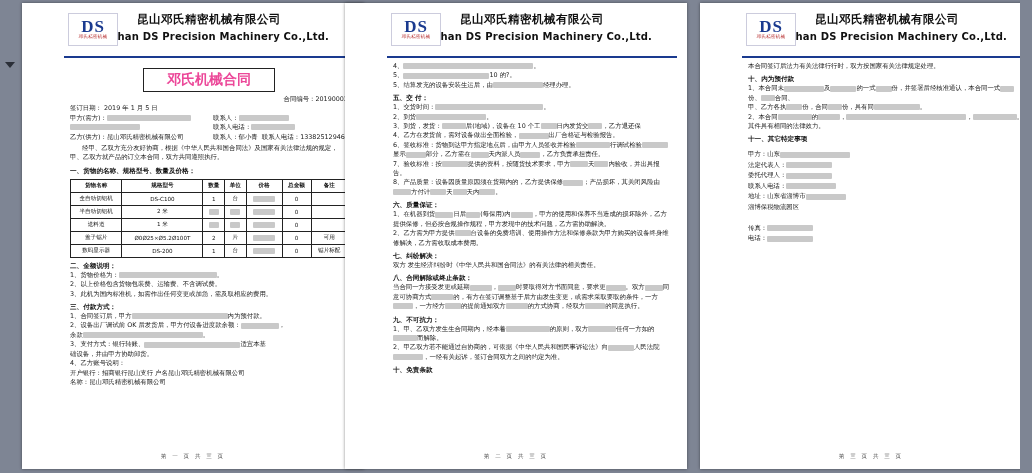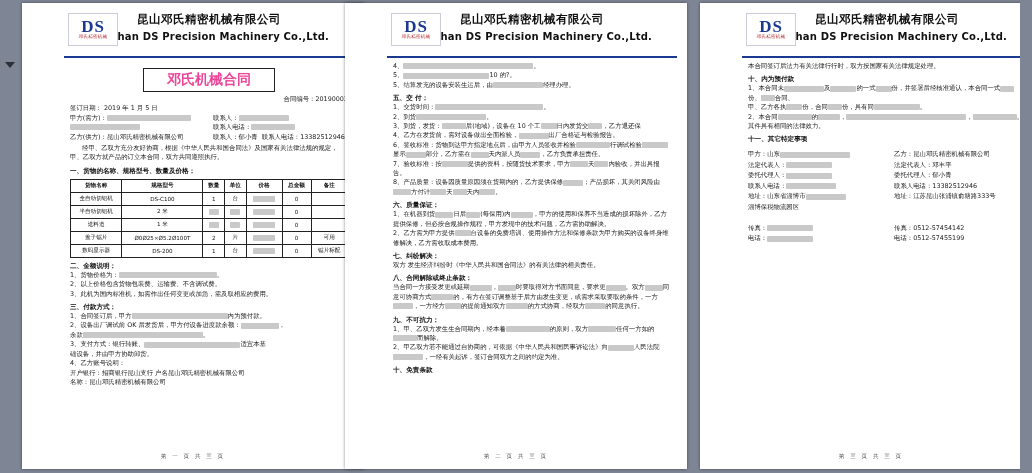--- a/index.html
+++ b/index.html
@@ -286,31 +286,20 @@
           <div class="row">甲方：山东<span class="blk" style="width:70px"></span></div>
           <div class="row">法定代表人：<span class="blk" style="width:46px"></span></div>
           <div class="row">委托代理人：<span class="blk" style="width:46px"></span></div>
           <div class="row">联系人电话：<span class="blk" style="width:50px"></span></div>
           <div class="row">地址：山东省淄博市<span class="blk" style="width:40px"></span></div>
           <div class="row">  淄博保税物流园区</div>
           <div class="row">&nbsp;</div>
           <div class="row">传真：<span class="blk" style="width:46px"></span></div>
           <div class="row">电话：<span class="blk" style="width:46px"></span></div>
         </div>
-        <div>
-          <div class="row">乙方：昆山邓氏精密机械有限公司</div>
-          <div class="row">法定代表人：邓丰平</div>
-          <div class="row">委托代理人：郁小青</div>
-          <div class="row">联系人电话：13382512946</div>
-          <div class="row">地址：江苏昆山张浦镇俞塘路333号</div>
-          <div class="row">&nbsp;</div>
-          <div class="row">&nbsp;</div>
-          <div class="row">传真：0512-57454142</div>
-          <div class="row">电话：0512-57455199</div>
-        </div>
       </div>
     </div>
 
     <div class="footer-line">第 三 页 共 三 页</div>
   </div>
 
   <div class="scroll-shadow"></div>
 </div>
 
 </body></html>

